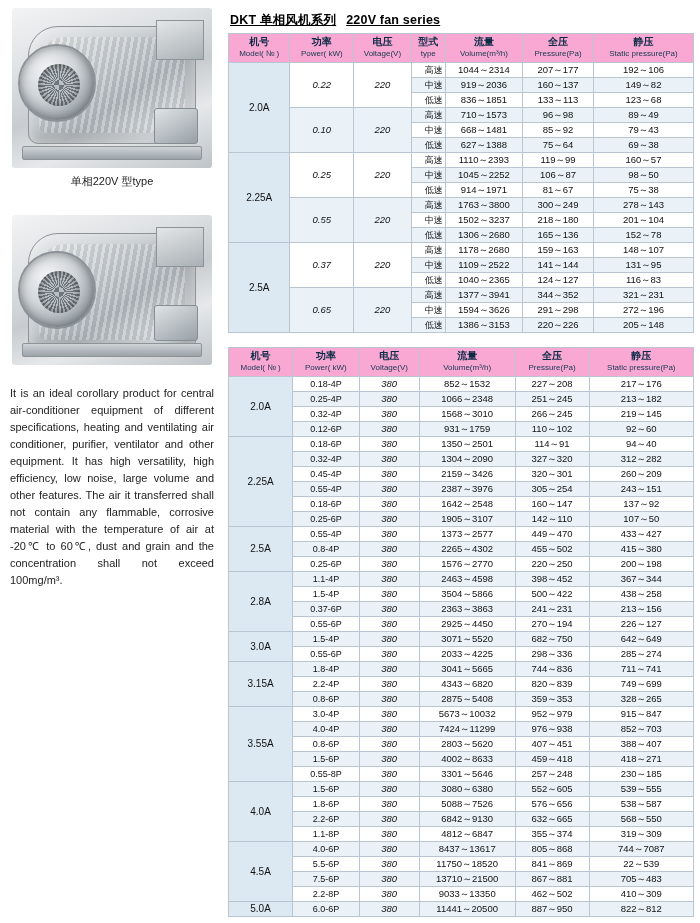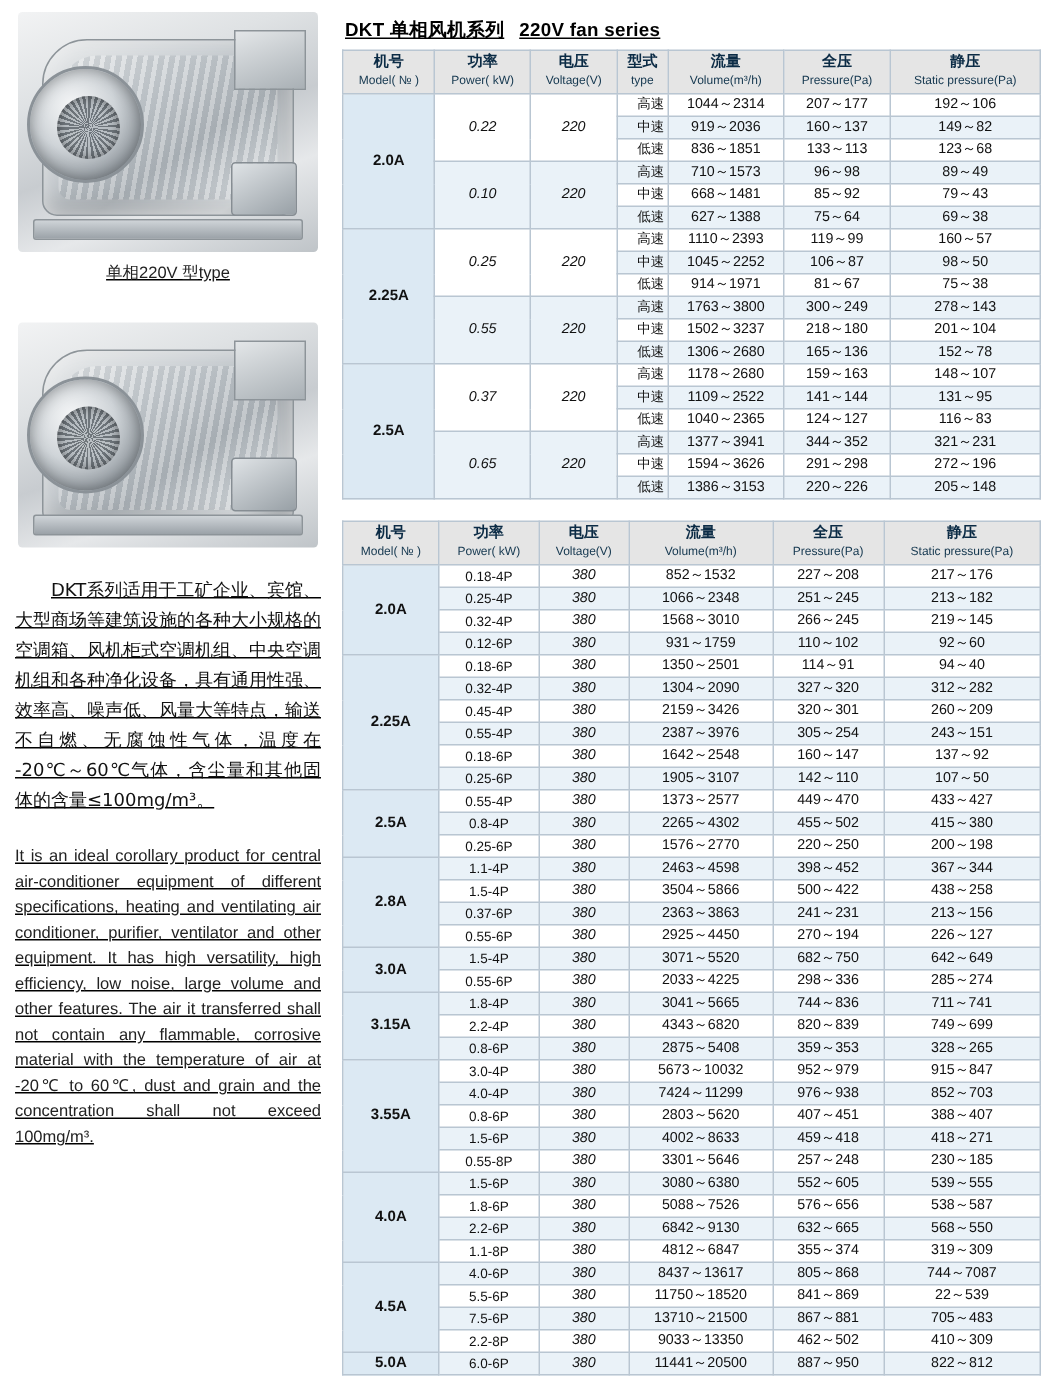--- a/index.html
+++ b/index.html
@@ -13,21 +13,20 @@
     position: relative;
     width: 700px; height: 923px;
     overflow: hidden;
   }
   
   .left-col {
     position: absolute;
     left: 0; top: 0;
     width: 222px;
     padding: 8px 8px 0 10px;
-    text-decoration: underline;
   }
   .photo-block { text-align: center; }
   .photo {
     width: 200px; height: 160px;
     margin: 0 auto;
     position: relative;
     background: linear-gradient(160deg,#f2f3f4 0%,#dfe2e4 28%,#c8ccd0 52%,#e6e8ea 72%,#bfc4c8 100%);
     border-radius: 3px;
     overflow: hidden;
   }
@@ -134,37 +133,37 @@
     font-size: 9.5px;
     color: #111;
   }
   th, td {
     border: 1px solid #b9c6d2;
     text-align: center;
     padding: 1px 2px;
     line-height: 12px;
   }
   thead th {
-    background: #e5e5e5;
+    background: #f9a8d4;
     font-weight: bold;
     font-size: 10px;
     padding: 2px 2px;
     color: #0b2b45;
   }
   thead th .sub {
     display: block;
     font-size: 8px;
     font-weight: normal;
     color: #14374f;
   }
   tbody tr.odd td { background: #ffffff; }
   tbody tr.even td { background: #eaf2f8; }
   td.model {
     background: #dce9f3 !important;
-    font-weight: bold;
+    font-weight: normal;
     font-size: 10px;
     text-align: center;
   }
   td.pw, td.vo { font-size: 9.5px; font-style: italic; }
   td.type { font-family: "DejaVu Sans", sans-serif; font-size: 9px; text-align: right; }
   .tbl-block.second { margin-top: 14px; }
   td.pw-3 { font-size: 9px; }
 </style>
 </head>
 <body>
@@ -187,21 +186,20 @@
     <div class="photo-block second">
       <div class="photo p2">
         <div class="scroll-body"></div>
         <div class="inlet"></div>
         <div class="outlet"></div>
         <div class="motor-box"></div>
         <div class="base-plate"></div>
       </div>
     </div>
 
-    <div class="desc-cn">DKT系列适用于工矿企业、宾馆、大型商场等建筑设施的各种大小规格的空调箱、风机柜式空调机组、中央空调机组和各种净化设备，具有通用性强、效率高、噪声低、风量大等特点，输送不自燃、无腐蚀性气体，温度在 -20℃～60℃气体，含尘量和其他固体的含量≤100mg/m³。</div>
     <div class="desc-en">It is an ideal corollary product for central air-conditioner equipment of different specifications, heating and ventilating air conditioner, purifier, ventilator and other equipment. It has high versatility, high efficiency, low noise, large volume and other features. The air it transferred shall not contain any flammable, corrosive material with the temperature of air at -20℃ to 60℃, dust and grain and the concentration shall not exceed 100mg/m³.</div>
   </div>
 
   <div class="right-col">
 
     <div class="tbl-block">
       <div class="tbl-title">
         <span>DKT 单相风机系列</span><span class="en">220V fan series</span>
       </div>
       <table>

